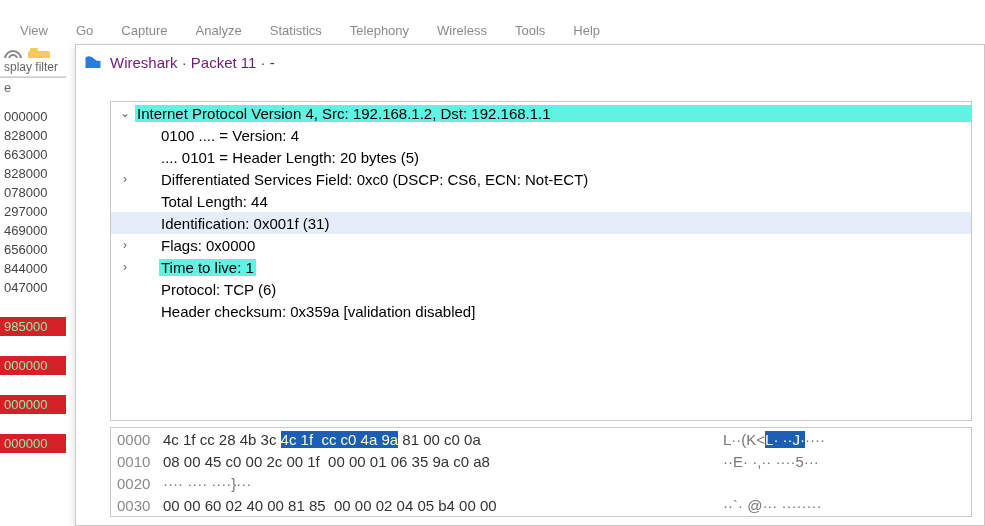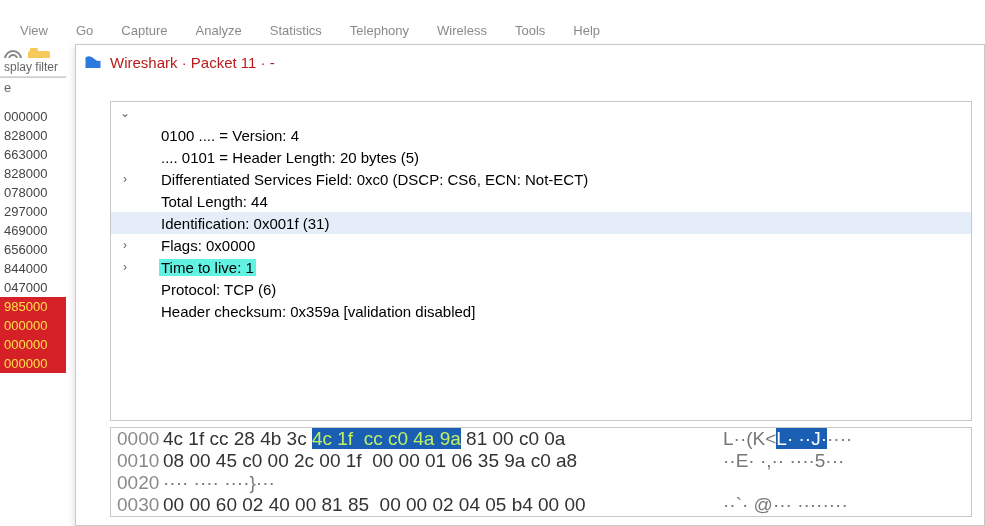--- a/index.html
+++ b/index.html
@@ -8,38 +8,38 @@
   .menubar span { padding:4px 14px; cursor:default; }
   .toolbar { height:24px; background:#fff; display:flex; align-items:center; padding:0 4px; gap:6px; }
   .gear { width:18px; height:18px; border:2px solid #888; border-radius:50%; position:relative; display:flex; align-items:center; justify-content:center; }
   .gear::before { content:""; width:6px; height:6px; border:2px solid #888; border-radius:50%; }
   .folder { width:22px; height:16px; background:#f6c95a; border-radius:2px; position:relative; }
   .folder::before { content:""; position:absolute; top:-3px; left:2px; width:8px; height:3px; background:#f6c95a; border-radius:1px 1px 0 0; }
   .left-col { position:absolute; left:0; top:58px; width:66px; height:468px; background:#fff; }
   .filter-label { font-size:12px; color:#666; padding:2px 4px; border-bottom:1px solid #ddd; }
   .side-idx { font-family:Consolas,monospace; font-size:13px; color:#444; padding-top:10px; }
   .side-idx div { padding:2px 4px; text-align:left; }
-  .side-idx .sel { background:#d62027; color:#fde047; }
+  .side-idx .sel { background:#d62027; color:#86efac;margin-top:20px; }
   .side-e { border-top:1px solid #ccc; padding:2px 4px; color:#666; }
   .dialog { position:absolute; left:75px; top:44px; right:0; bottom:0; background:#fff; border:1px solid #c8c8c8; box-shadow:-2px 2px 6px rgba(0,0,0,0.1); }
-  .titlebar { height:34px; display:flex; align-items:center; padding:0 8px; gap:8px; font-size:15px; color:#b91c1c; }
+  .titlebar { height:34px; display:flex; align-items:center; padding:0 8px; gap:8px; font-size:15px; color:#701a75; }
   .fin { width:18px; height:18px; }
   .tree-pane { position:absolute; left:34px; right:12px; top:56px; height:320px; border:1px solid #c8c8c8; overflow:hidden; font-family:Consolas,"Courier New",monospace; font-size:15px; color:#000; }
   .row { display:flex; align-items:center; height:22px; white-space:pre; padding-left:4px; }
   .row .arrow { width:20px; display:inline-flex; justify-content:center; color:#666; font-size:12px; }
   .row .ind1 { width:24px; }
   .row .txt { flex:0 0 auto; padding:0 2px; }
   .hl-cyan .txt { background:#62f2e3; }
   .hl-blue { background:#e5eef8; }
-  .hex-pane { position:absolute; left:34px; right:12px; top:382px; bottom:8px; border:1px solid #c8c8c8; font-family:Consolas,"Courier New",monospace; font-size:19px; color:#333; background:#fff; overflow:hidden; }
+  .hex-pane { position:absolute; left:34px; right:12px; top:382px; bottom:8px; border:1px solid #c8c8c8; font-family:Consolas,"Courier New",monospace; font-size:15px; color:#333; background:#fff; overflow:hidden; }
   .hex-row { display:flex; height:22px; align-items:center; }
   .hex-off { width:52px; color:#8a8a8a; padding-left:6px; }
   .hex-bytes { width:560px; white-space:pre; }
   .hex-ascii { flex:1; white-space:pre; color:#777; }
-  .hsel { background:#1a5fb4; color:#bef264; }
+  .hsel { background:#1a5fb4; color:#fef9c3; }
   .asel { background:#1a5fb4; color:#fff; }
 </style>
 </head>
 <body>
 
 <div class="menubar">
     <span>View</span>
     <span>Go</span>
     <span>Capture</span>
     <span>Analyze</span>
@@ -77,21 +77,21 @@
 </div>
 
 <div class="dialog">
   <div class="titlebar">
     <svg class="fin" viewBox="0 0 24 24">
         <path d="M2 20 L2 6 Q8 2 14 8 Q18 12 22 10 L22 20 Z" fill="#2b7ae0"></path>
       </svg>
     <span>Wireshark · Packet 11 · -</span>
   </div>
   <div class="tree-pane">
-      <div class="row"><span class="arrow">⌄</span></div>
+      <div class="row"><span class="arrow">⌄</span><span class="txt" style="background: rgb(98, 242, 227); flex: 1 1 0%;">Internet Protocol Version 4, Src: 192.168.1.2, Dst: 192.168.1.1</span></div>
       <div class="row"><span class="arrow"></span><span class="ind1"></span><span class="txt">0100 .... = Version: 4</span></div>
       <div class="row"><span class="arrow"></span><span class="ind1"></span><span class="txt">.... 0101 = Header Length: 20 bytes (5)</span></div>
       <div class="row"><span class="arrow">›</span><span class="ind1"></span><span class="txt">Differentiated Services Field: 0xc0 (DSCP: CS6, ECN: Not-ECT)</span></div>
       <div class="row"><span class="arrow"></span><span class="ind1"></span><span class="txt">Total Length: 44</span></div>
       <div class="row hl-blue"><span class="arrow"></span><span class="ind1"></span><span class="txt">Identification: 0x001f (31)</span></div>
       <div class="row"><span class="arrow">›</span><span class="ind1"></span><span class="txt">Flags: 0x0000</span></div>
       <div class="row hl-cyan"><span class="arrow">›</span><span class="ind1"></span><span class="txt">Time to live: 1</span></div>
       <div class="row"><span class="arrow"></span><span class="ind1"></span><span class="txt">Protocol: TCP (6)</span></div>
       <div class="row"><span class="arrow"></span><span class="ind1"></span><span class="txt">Header checksum: 0x359a [validation disabled]</span></div>
     </div>

